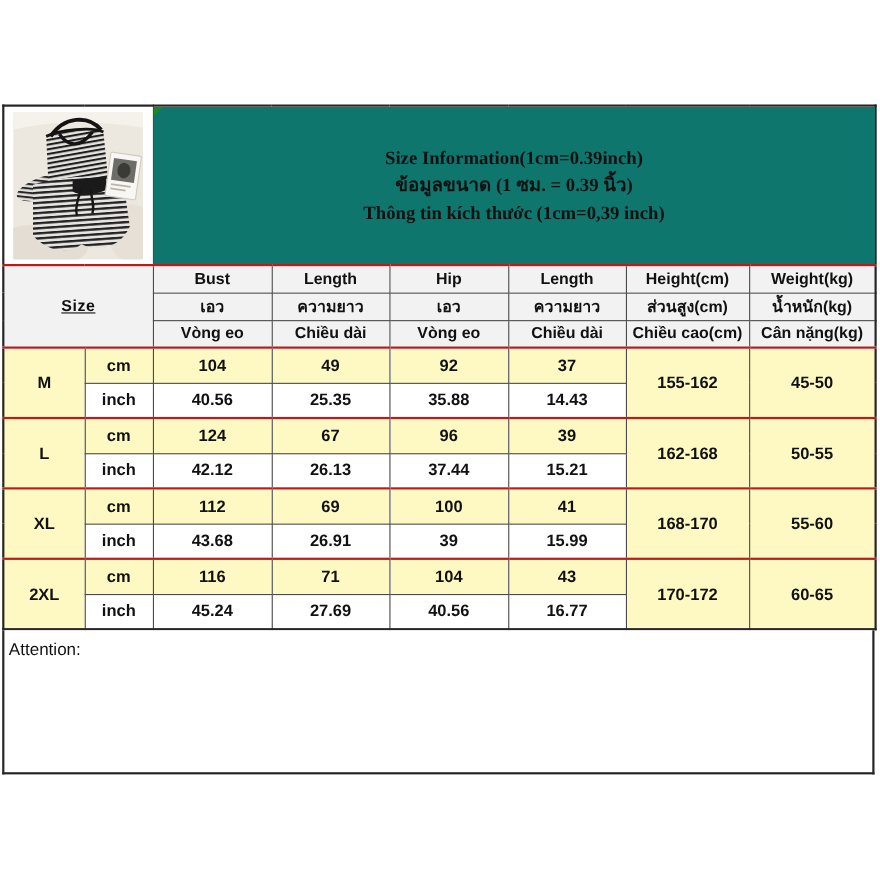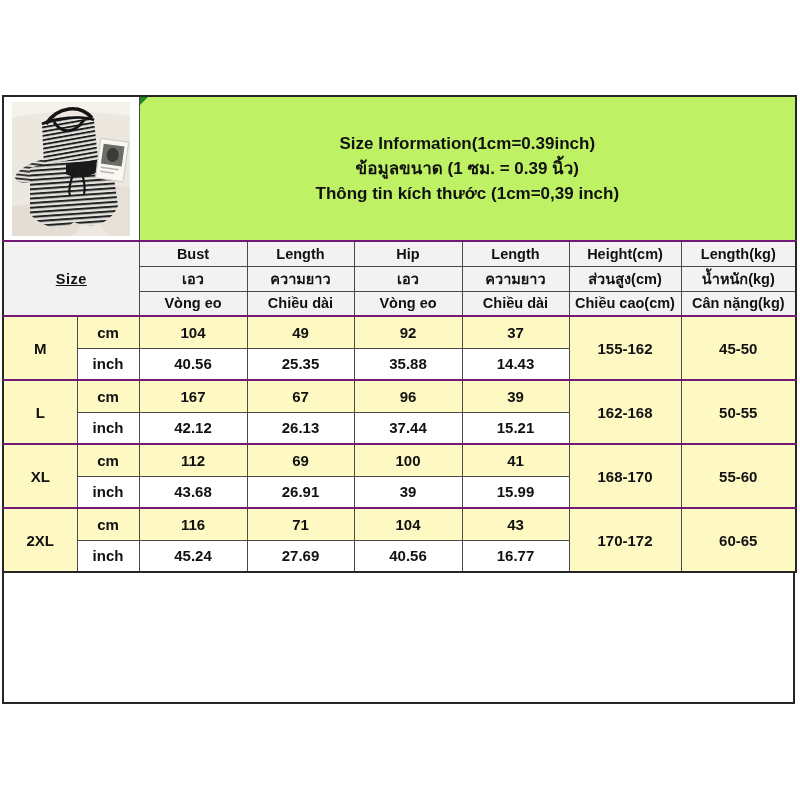--- a/index.html
+++ b/index.html
@@ -16,26 +16,26 @@
   }
   table.size-table td{
     border:1px solid #4a4a4a;text-align:center;vertical-align:middle;
     font-weight:bold;font-size:15px;padding:0;overflow:hidden;
   }
   tr.title-row{height:145px;}
   tr.hdr{height:25px;}
   tr.datarow{height:32px;}
 
   
-  tr.t-top td{border-top:2px solid #701a75;}
+  tr.t-top td{border-top:2px solid #b91c1c;}
   td.bl2{border-left:2px solid #262626;}
 
   
   .img-cell{background:#ffffff;}
-  .title-cell{background:#bef264;position:relative;}
+  .title-cell{background:#0f766e;position:relative;font-family:Liberation Serif, serif;}
   .c-size{background:#d9d9d9;font-size:30px;letter-spacing:0.5px;text-decoration:underline;}
   .c-label{background:#d9d9d9;font-size:17px;}
   tr.hdr td{background:#f2f2f2;font-size:14.5px;}
   tr.r-cm td{background:#fef9c3;}
   tr.r-inch td{background:#ffffff;margin-left:40px;}
   td.c-range{background:#f2f2f2;}
 
   .title-cell .tline{font-size:17px;line-height:25px;font-weight:bold;}
   .title-inner{display:flex;flex-direction:column;justify-content:center;height:100%;}
 
@@ -134,21 +134,21 @@
       </td>
     </tr>
 
     <tr class="hdr t-top">
       <td colspan="2" rowspan="3" class="c-size">Size</td>
       <td class="bl2">Bust</td>
       <td>Length</td>
       <td>Hip</td>
       <td>Length</td>
       <td class="bl2">Height(cm)</td>
-      <td>Length(kg)</td>
+      <td>Weight(kg)</td>
     </tr>
     <tr class="hdr">
       <td class="bl2">เอว</td>
       <td>ความยาว</td>
       <td>เอว</td>
       <td>ความยาว</td>
       <td class="bl2">ส่วนสูง(cm)</td>
       <td>น้ำหนัก(kg)</td>
     </tr>
     <tr class="hdr">
@@ -174,21 +174,21 @@
       <td>inch</td>
       <td class="bl2">40.56</td>
       <td>25.35</td>
       <td>35.88</td>
       <td>14.43</td>
     </tr>
 
     <tr class="datarow r-cm t-top">
       <td rowspan="2" class="c-label">L</td>
       <td>cm</td>
-      <td class="bl2">167</td>
+      <td class="bl2">124</td>
       <td>67</td>
       <td>96</td>
       <td>39</td>
       <td rowspan="2" class="c-range bl2">162-168</td>
       <td rowspan="2" class="c-range">50-55</td>
     </tr>
     <tr class="datarow r-inch">
       <td>inch</td>
       <td class="bl2">42.12</td>
       <td>26.13</td>
@@ -228,14 +228,15 @@
       <td>inch</td>
       <td class="bl2">45.24</td>
       <td>27.69</td>
       <td>40.56</td>
       <td>16.77</td>
     </tr>
   </tbody>
     </table>
 
   <div class="attention-box">
+    <div class="aline">Attention:</div>
   </div>
 </div>
 
 </body></html>

